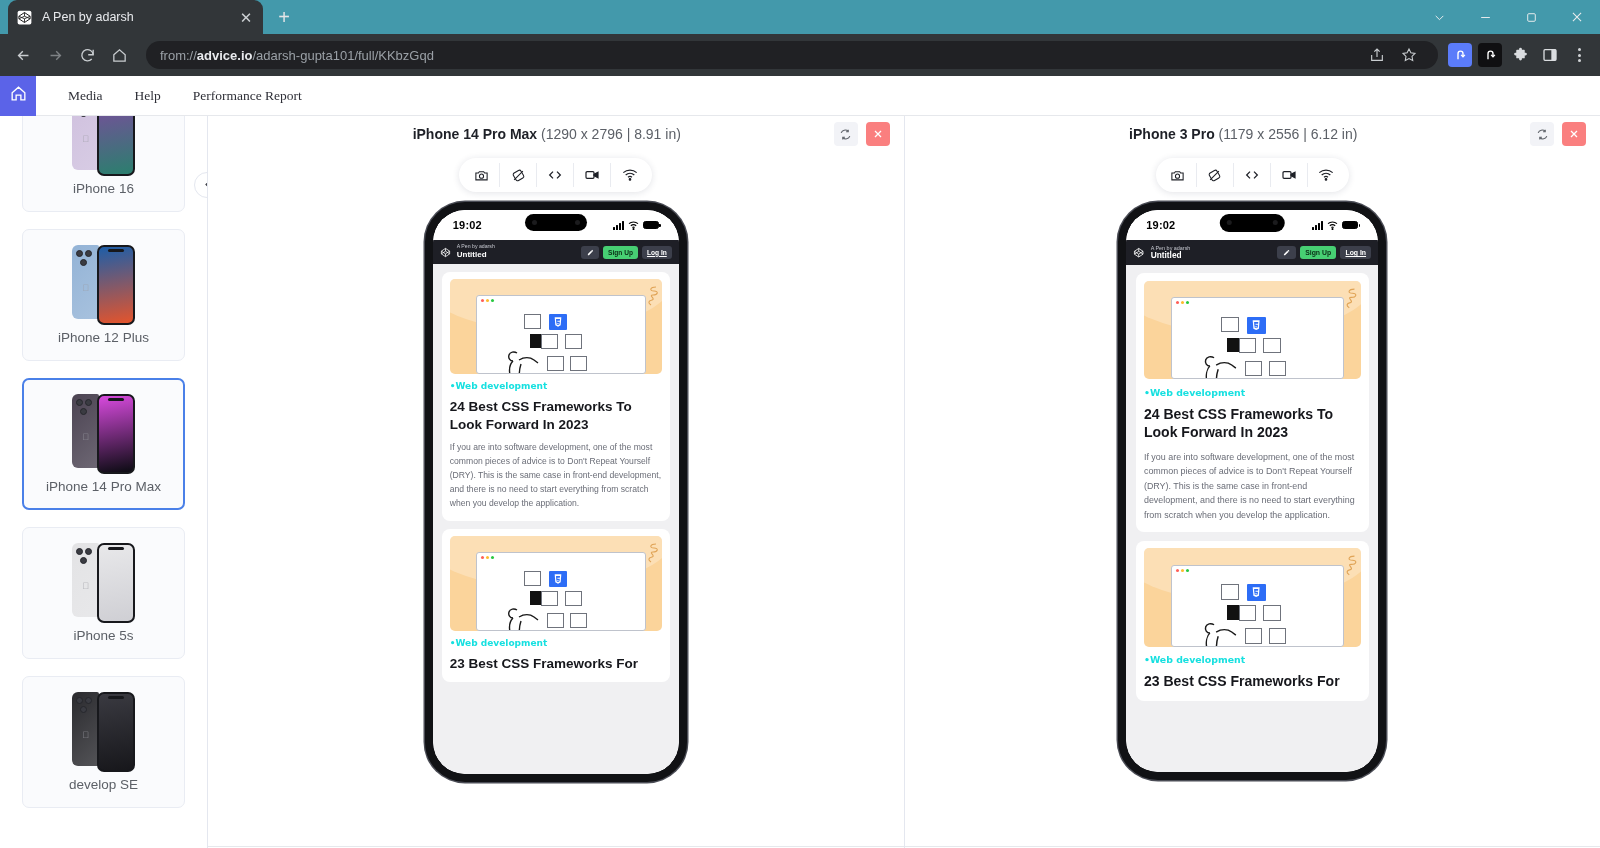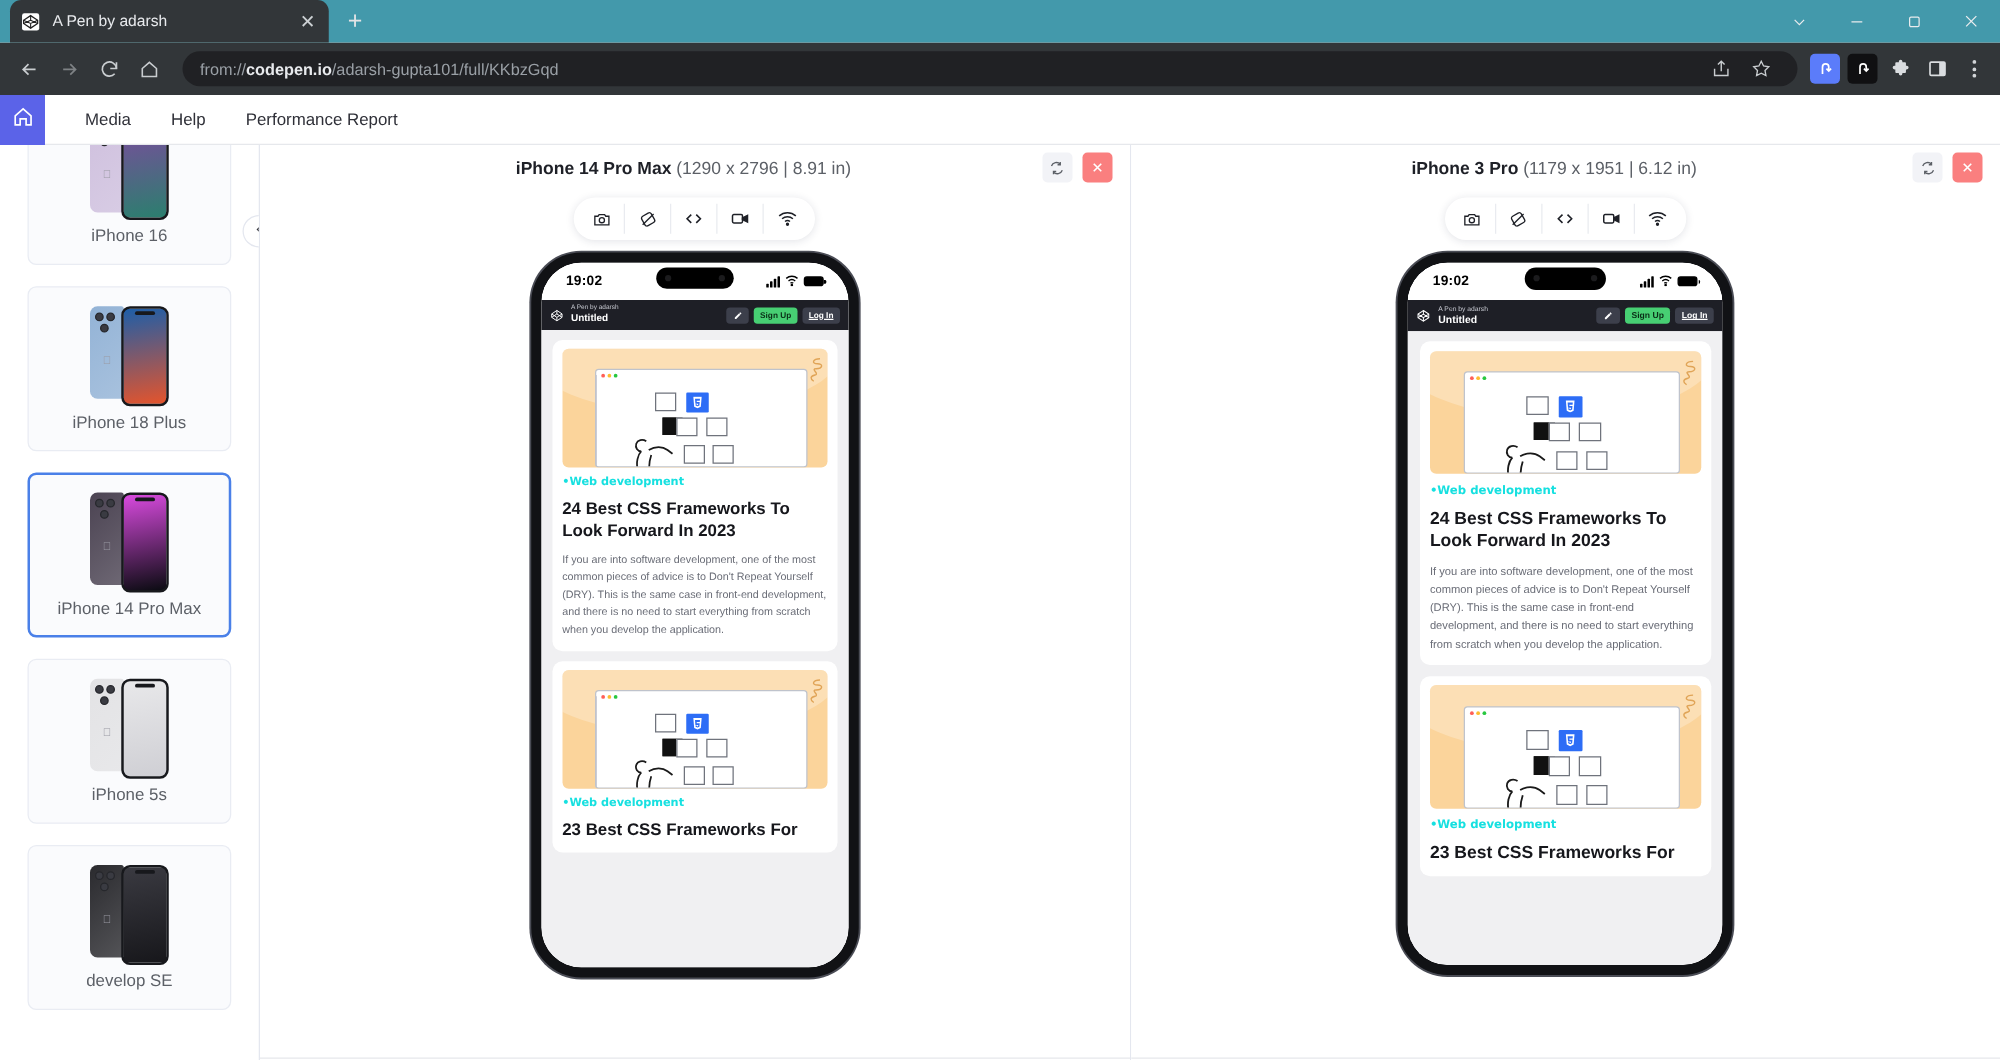--- a/index.html
+++ b/index.html
@@ -84,21 +84,21 @@
   
   .appbar {
     height: 40px; background: #fff; border-bottom: 1px solid #e6e8ec;
     display: flex; align-items: center;
   }
   .home-btn {
     width: 36px; height: 40px; background: #5b63e8;
     display: flex; align-items: center; justify-content: center;
     flex: 0 0 36px;
   }
-  .appnav { display: flex; align-items: flex-end; gap: 4px; margin-left: 18px; }
+  .appnav { display: flex; align-items: flex-end; gap: 4px; margin-left: 18px; font-family: Liberation Serif, serif; }
   .appnav a {
     font-size: 13.5px; color: #2f3038; text-decoration: none;
     padding: 6px 14px; border-radius: 4px; white-space: nowrap;
   }
   .appbar-right { margin-left: auto; display: flex; align-items: center; gap: 14px; padding-right: 14px; }
   .icon-btn {
     width: 24px; height: 24px; display: flex;
     align-items: center; justify-content: center; color: #3c3f46;
   }
   .add-devices {
@@ -349,21 +349,21 @@
         <path d="M20 11a8 8 0 1 0-2 6"></path>
         <path d="M20 4v7h-7"></path>
       </svg>
   </div>
   <div class="navbtn">
     <svg width="17" height="17" viewBox="0 0 24 24" fill="none" stroke="currentColor" stroke-width="1.8">
         <path d="M4 11l8-7 8 7v9H4z"></path>
       </svg>
   </div>
   <div class="omnibox">
-    <span class="url"><span>from://</span><b>codepen.io</b><span>/adarsh-gupta101/full/KKbzGqd</span></span>
+    <span class="url"><span>from://</span><b>advice.io</b><span>/adarsh-gupta101/full/KKbzGqd</span></span>
     <span class="omni-right">
       <span class="navbtn">
         <svg width="16" height="16" viewBox="0 0 24 24" fill="none" stroke="currentColor" stroke-width="1.7">
             <path d="M4 12v8h16v-8"></path>
             <path d="M12 3v12M8 7l4-4 4 4"></path>
           </svg>
       </span>
       <span class="navbtn">
         <svg width="16" height="16" viewBox="0 0 24 24" fill="none" stroke="currentColor" stroke-width="1.6">
             <path d="M12 3l2.8 5.7 6.2.9-4.5 4.4 1.1 6.2L12 17.3 6.4 20.2l1.1-6.2L3 9.6l6.2-.9z"></path>
@@ -441,21 +441,21 @@
                 <div class="cam" style="left:4px;top:5px"></div>
                 <div class="cam" style="left:13px;top:5px"></div>
                 <div class="cam" style="left:8px;top:14px"></div>
                 <div class="logo"></div>
               </div>
               <div class="front" style="background:linear-gradient(170deg,#1d5ea8,#e4542c)">
                 <div class="notch"></div>
               </div>
             </div>
           </div>
-          <div class="dev-name">iPhone 18 Plus</div>
+          <div class="dev-name">iPhone 12 Plus</div>
         </div>
         <div class="dev-card selected">
           <div class="dev-thumb">
             <div class="ph">
               <div class="back" style="background:linear-gradient(135deg,#4b4352,#4b4352cc)">
                 <div class="cam" style="left:4px;top:5px"></div>
                 <div class="cam" style="left:13px;top:5px"></div>
                 <div class="cam" style="left:8px;top:14px"></div>
                 <div class="logo"></div>
               </div>
@@ -698,21 +698,21 @@
       <div class="statusbar">
         
         
       </div>
     </section>
 
     <section class="panel">
       <div class="panel-head">
         <div class="panel-title">
           <b>iPhone 3 Pro</b>
-          <span>(1179 x 1951 | 6.12 in)</span>
+          <span>(1179 x 2556 | 6.12 in)</span>
         </div>
         <div class="head-actions">
           <div class="refresh-btn">
             <svg width="13" height="13" viewBox="0 0 24 24" fill="none" stroke="currentColor" stroke-width="2">
                 <path d="M4 9a8 8 0 0 1 13-3M20 15A8 8 0 0 1 7 18"></path>
                 <path d="M17 3v4h-4M7 21v-4h4"></path>
               </svg>
           </div>
           <div class="close-btn">
             <svg width="12" height="12" viewBox="0 0 24 24" stroke="currentColor" stroke-width="2.6">

